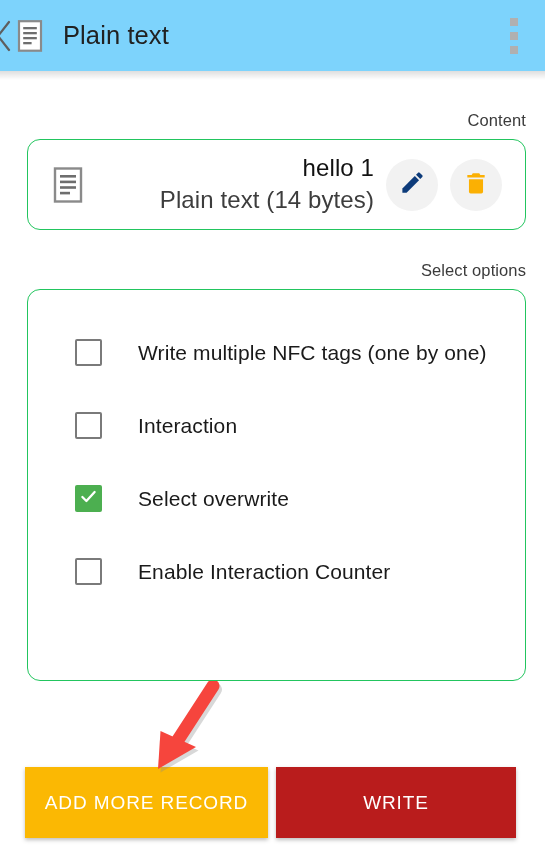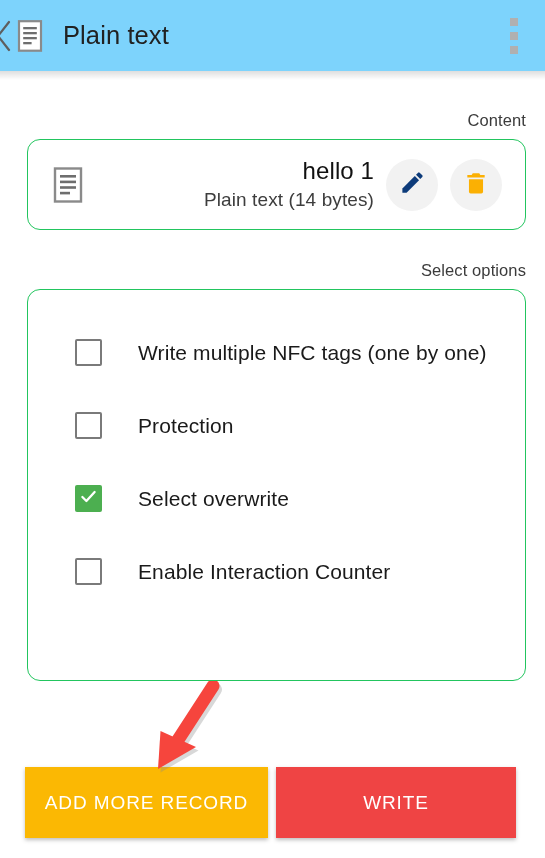--- a/index.html
+++ b/index.html
@@ -99,21 +99,21 @@
     min-width:0;
   }
   .record-title {
     font-size:24px;
     color:#111111;
     line-height:1.14;
     letter-spacing:0.1px;
     white-space:nowrap;
   }
   .record-sub {
-    font-size:19px;
+    font-size:24px;
     color:#3d3d3d;
     line-height:1.25;
     margin-top:3px;
     letter-spacing:0.1px;
     white-space:nowrap;
   }
   .fab {
     flex:0 0 auto;
     width:52px; height:52px;
     border-radius:50%;
@@ -167,21 +167,21 @@
     display:flex; align-items:center; justify-content:center;
     border:none;
     font-size:19px;
     letter-spacing:0.9px;
     color:#ffffff;
     font-family:"Liberation Sans", sans-serif;
     box-shadow:0 2px 4px rgba(0,0,0,0.26);
     cursor:pointer;
   }
   .btn-add { width:243px; background:#fbb803; }
-  .btn-write { width:240px; background:#ef4444; }
+  .btn-write { width:240px; background:#b91c1c; }
 
   
   .annot-arrow {
     position:absolute;
     left:150px; top:681px;
     width:80px; height:100px;
     pointer-events:none;
   }
 </style>
 </head>
@@ -262,21 +262,21 @@
 
     <div class="card options-card">
 
       <div class="opt-row">
         <div class="checkbox unchecked"></div>
         <div class="opt-label">Write multiple NFC tags (one by one)</div>
       </div>
 
       <div class="opt-row">
         <div class="checkbox unchecked"></div>
-        <div class="opt-label">Protection</div>
+        <div class="opt-label">Interaction</div>
       </div>
 
       <div class="opt-row">
         <div class="checkbox checked">
           <span>
             <svg width="21" height="21" viewBox="0 0 24 24">
               <path d="M5 12.6 L9.6 17.2 L19 6.9" fill="none" stroke="#ffffff" stroke-width="2.6" stroke-linecap="round" stroke-linejoin="round"></path>
             </svg>
           </span>
         </div>

